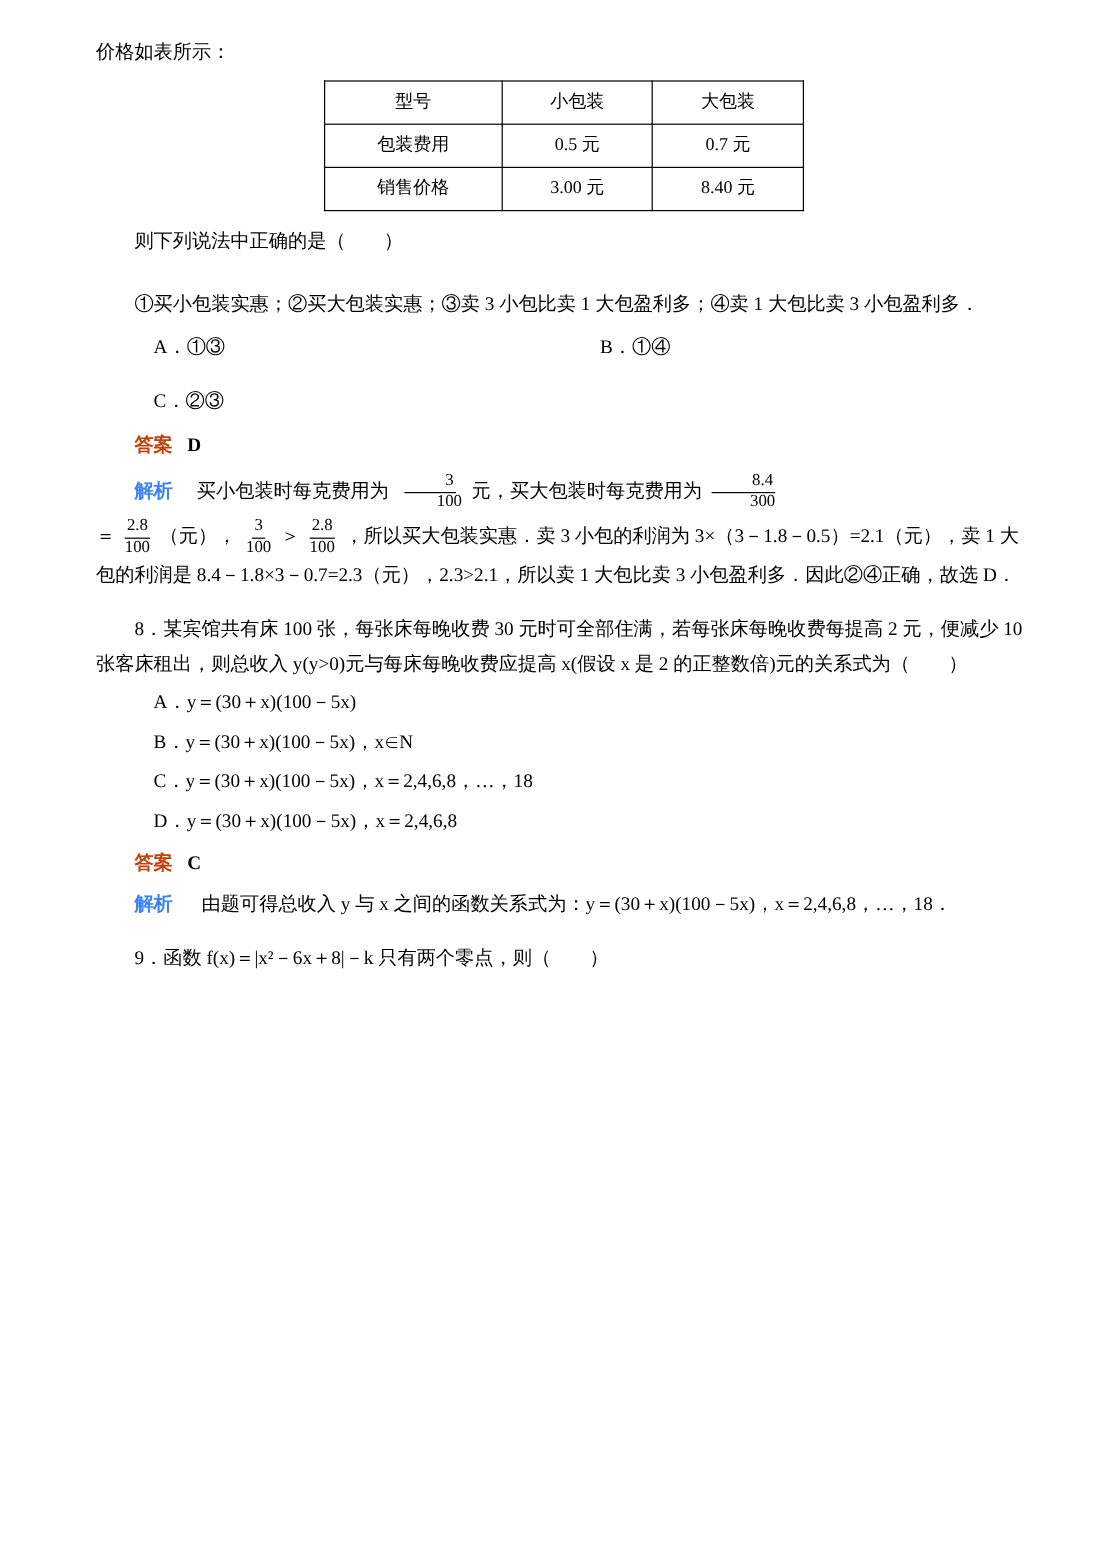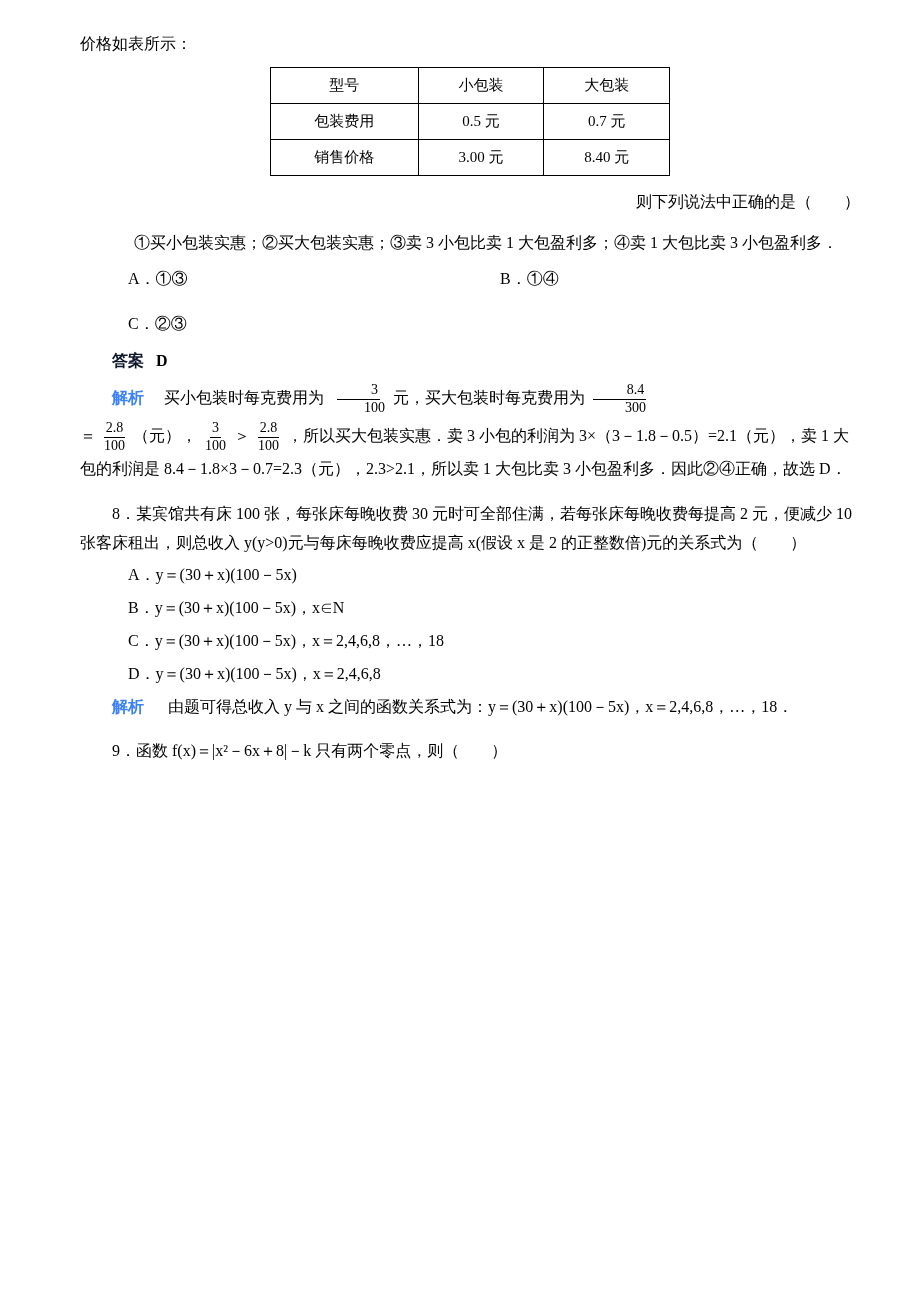--- a/index.html
+++ b/index.html
@@ -29,40 +29,38 @@
       border: 1px solid #000;
       padding: 4px 20px;
       text-align: center;
       font-size: 15px;
     }
     table td:first-child {
       text-align: center;
       min-width: 90px;
     }
     .question-text {
-      margin-bottom: 12px;
+      margin-bottom: 23px;
       text-indent: 2em;
-      text-align: right;
     }
     .condition-text {
       margin-bottom: 6px;
       text-indent: 2em;
-      text-align: center;
     }
     .option-item {
       flex: 1;
       padding: 2px 0;
     }
     .answer-line {
       color: #c00;
       font-weight: bold;
       margin: 6px 0 6px 2em;
     }
     .answer-label {
-      color: #0f172a;
+      color: #c2410c;
       font-weight: bold;
     }
     .answer-value {
       color: #000;
       font-weight: bold;
       margin-left: 8px;
     }
     .analysis-block {
       margin: 4px 0 16px 0;
       text-indent: 0;
@@ -187,20 +185,24 @@
     <span>8</span>．<span>某宾馆共有床 100 张，每张床每晚收费 30 元时可全部住满，若每张床每晚收费每提高 2 元，便减少 10 张客床租出，则总收入 y(y&gt;0)元与每床每晚收费应提高 x(假设 x 是 2 的正整数倍)元的关系式为（　　）</span>
   </p>
 
   <div class="options-block">
     <p>A．y＝(30＋x)(100－5x)</p>
     <p>B．y＝(30＋x)(100－5x)，x∈N</p>
     <p>C．y＝(30＋x)(100－5x)，x＝2,4,6,8，…，18</p>
     <p>D．y＝(30＋x)(100－5x)，x＝2,4,6,8</p>
   </div>
 
+  <div class="answer-line">
+    <span class="answer-label">答案</span>
+    <span class="answer-value">C</span>
+  </div>
 
   <div class="analysis-block">
     <p style="text-indent:2em;">
       <span class="analysis-label">解析</span>
       <span>　</span>
       <span>由题可得总收入 y 与 x 之间的函数关系式为：y＝(30＋x)(100－5x)，x＝2,4,6,8，…，18．</span>
     </p>
   </div>
 </div>
 

